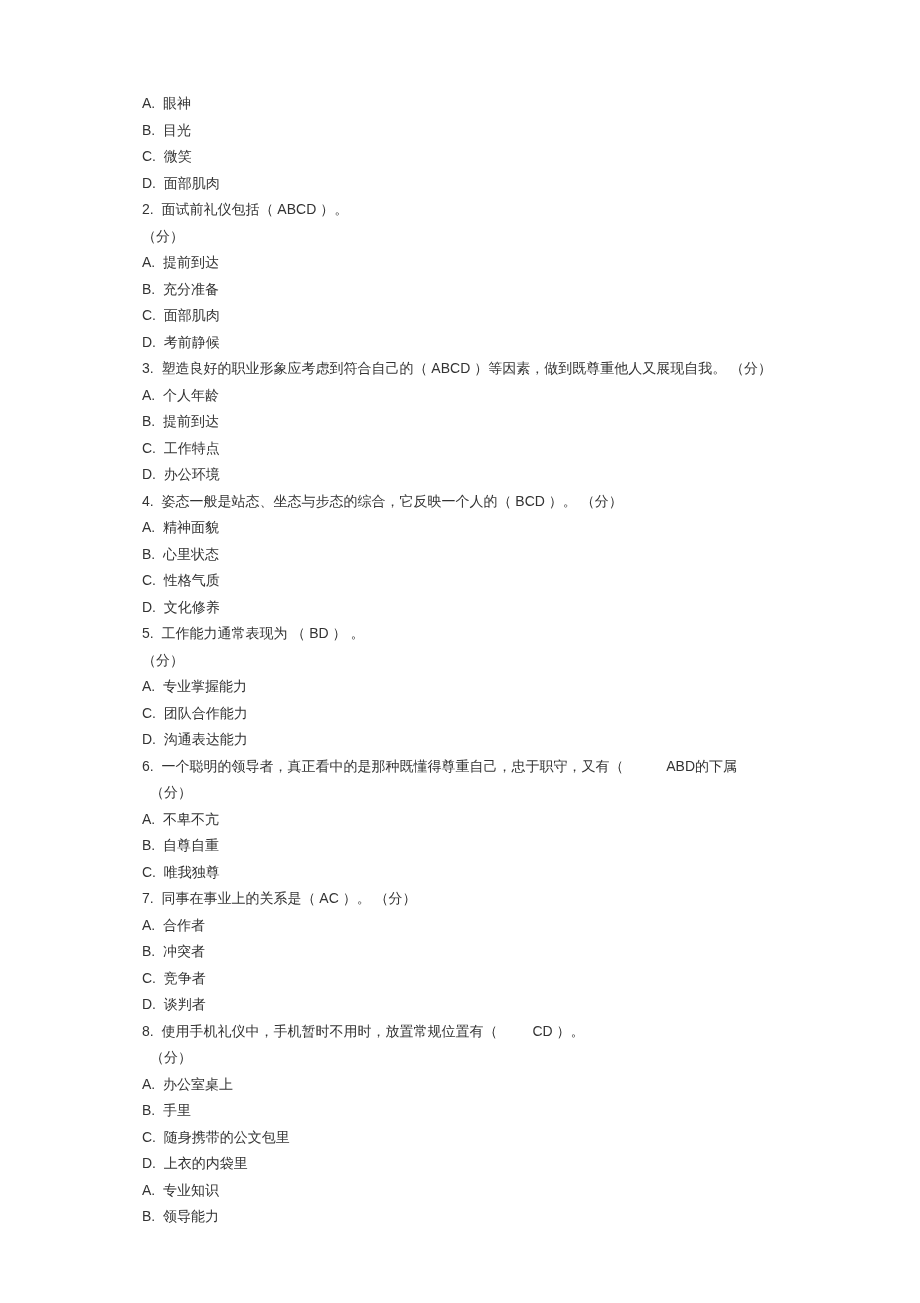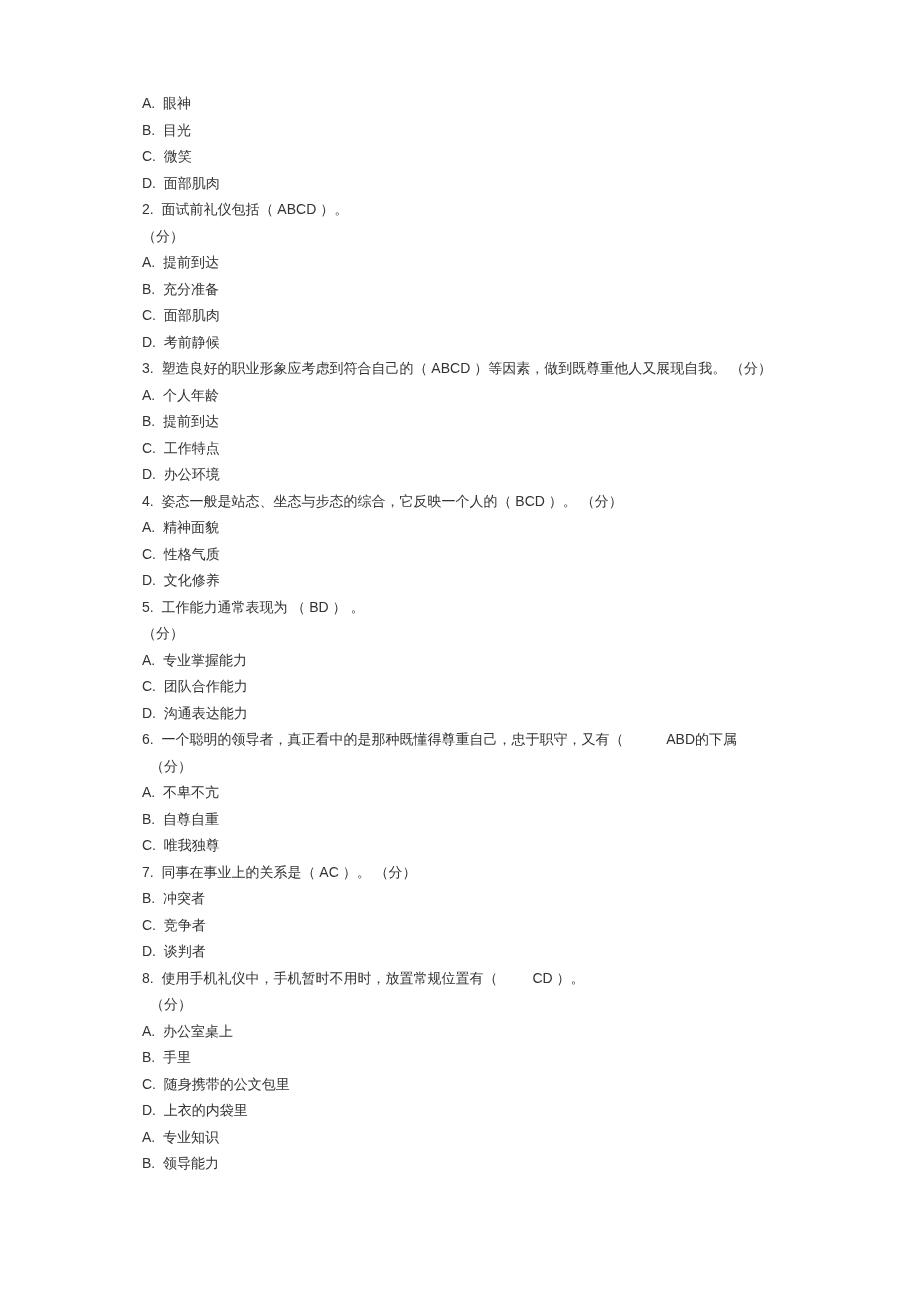--- a/index.html
+++ b/index.html
@@ -41,33 +41,35 @@
     <div class="line "><span class="letter">B.</span><span>  充分准备</span></div>
     <div class="line "><span class="letter">C.</span><span>  面部肌肉</span></div>
     <div class="line "><span class="letter">D.</span><span>  考前静候</span></div>
     <div class="line "><span class="letter">3.</span><span>  塑造良好的职业形象应考虑到符合自己的（ </span><span class="letter">ABCD</span><span> ）等因素，做到既尊重他人又展现自我。 （分）</span></div>
     <div class="line "><span class="letter">A.</span><span>  个人年龄</span></div>
     <div class="line "><span class="letter">B.</span><span>  提前到达</span></div>
     <div class="line "><span class="letter">C.</span><span>  工作特点</span></div>
     <div class="line "><span class="letter">D.</span><span>  办公环境</span></div>
     <div class="line "><span class="letter">4.</span><span>  姿态一般是站态、坐态与步态的综合，它反映一个人的（ </span><span class="letter">BCD</span><span> ）。 （分）</span></div>
     <div class="line "><span class="letter">A.</span><span>  精神面貌</span></div>
+    <div class="line "><span class="letter">B.</span><span>  心里状态</span></div>
     <div class="line "><span class="letter">C.</span><span>  性格气质</span></div>
     <div class="line "><span class="letter">D.</span><span>  文化修养</span></div>
     <div class="line "><span class="letter">5.</span><span>  工作能力通常表现为 （ </span><span class="letter">BD</span><span> ） 。</span></div>
     <div class="line "><span>（分）</span></div>
     <div class="line "><span class="letter">A.</span><span>  专业掌握能力</span></div>
     <div class="line "><span class="letter">C.</span><span>  团队合作能力</span></div>
     <div class="line "><span class="letter">D.</span><span>  沟通表达能力</span></div>
     <div class="line "><span class="letter">6.</span><span>  一个聪明的领导者，真正看中的是那种既懂得尊重自己，忠于职守，又有（           </span><span class="letter">ABD</span><span>的下属</span></div>
     <div class="line indent"><span>（分）</span></div>
     <div class="line "><span class="letter">A.</span><span>  不卑不亢</span></div>
     <div class="line "><span class="letter">B.</span><span>  自尊自重</span></div>
     <div class="line "><span class="letter">C.</span><span>  唯我独尊</span></div>
     <div class="line "><span class="letter">7.</span><span>  同事在事业上的关系是（ </span><span class="letter">AC</span><span> ）。 （分）</span></div>
+    <div class="line "><span class="letter">A.</span><span>  合作者</span></div>
     <div class="line "><span class="letter">B.</span><span>  冲突者</span></div>
     <div class="line "><span class="letter">C.</span><span>  竞争者</span></div>
     <div class="line "><span class="letter">D.</span><span>  谈判者</span></div>
     <div class="line "><span class="letter">8.</span><span>  使用手机礼仪中，手机暂时不用时，放置常规位置有（         </span><span class="letter">CD</span><span> ）。</span></div>
     <div class="line indent"><span>（分）</span></div>
     <div class="line "><span class="letter">A.</span><span>  办公室桌上</span></div>
     <div class="line "><span class="letter">B.</span><span>  手里</span></div>
     <div class="line "><span class="letter">C.</span><span>  随身携带的公文包里</span></div>
     <div class="line "><span class="letter">D.</span><span>  上衣的内袋里</span></div>
     <div class="line "><span class="letter">A.</span><span>  专业知识</span></div>

